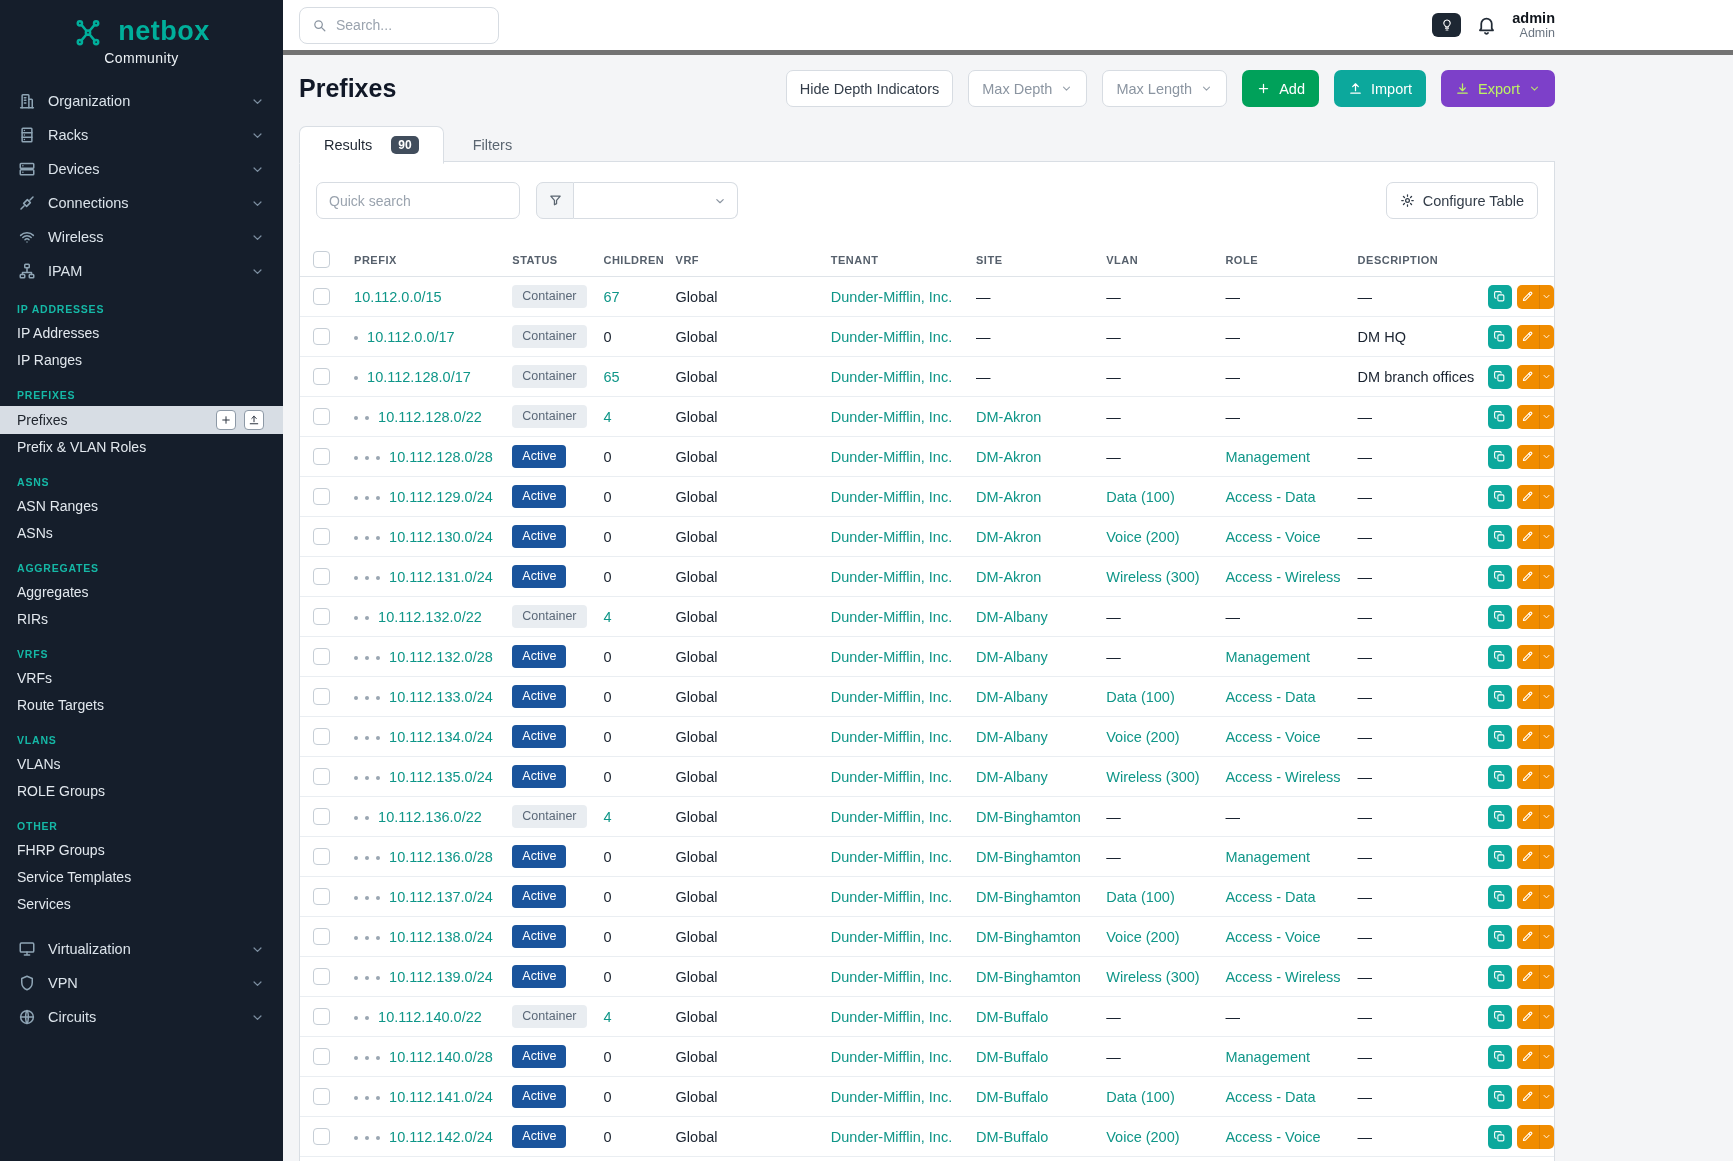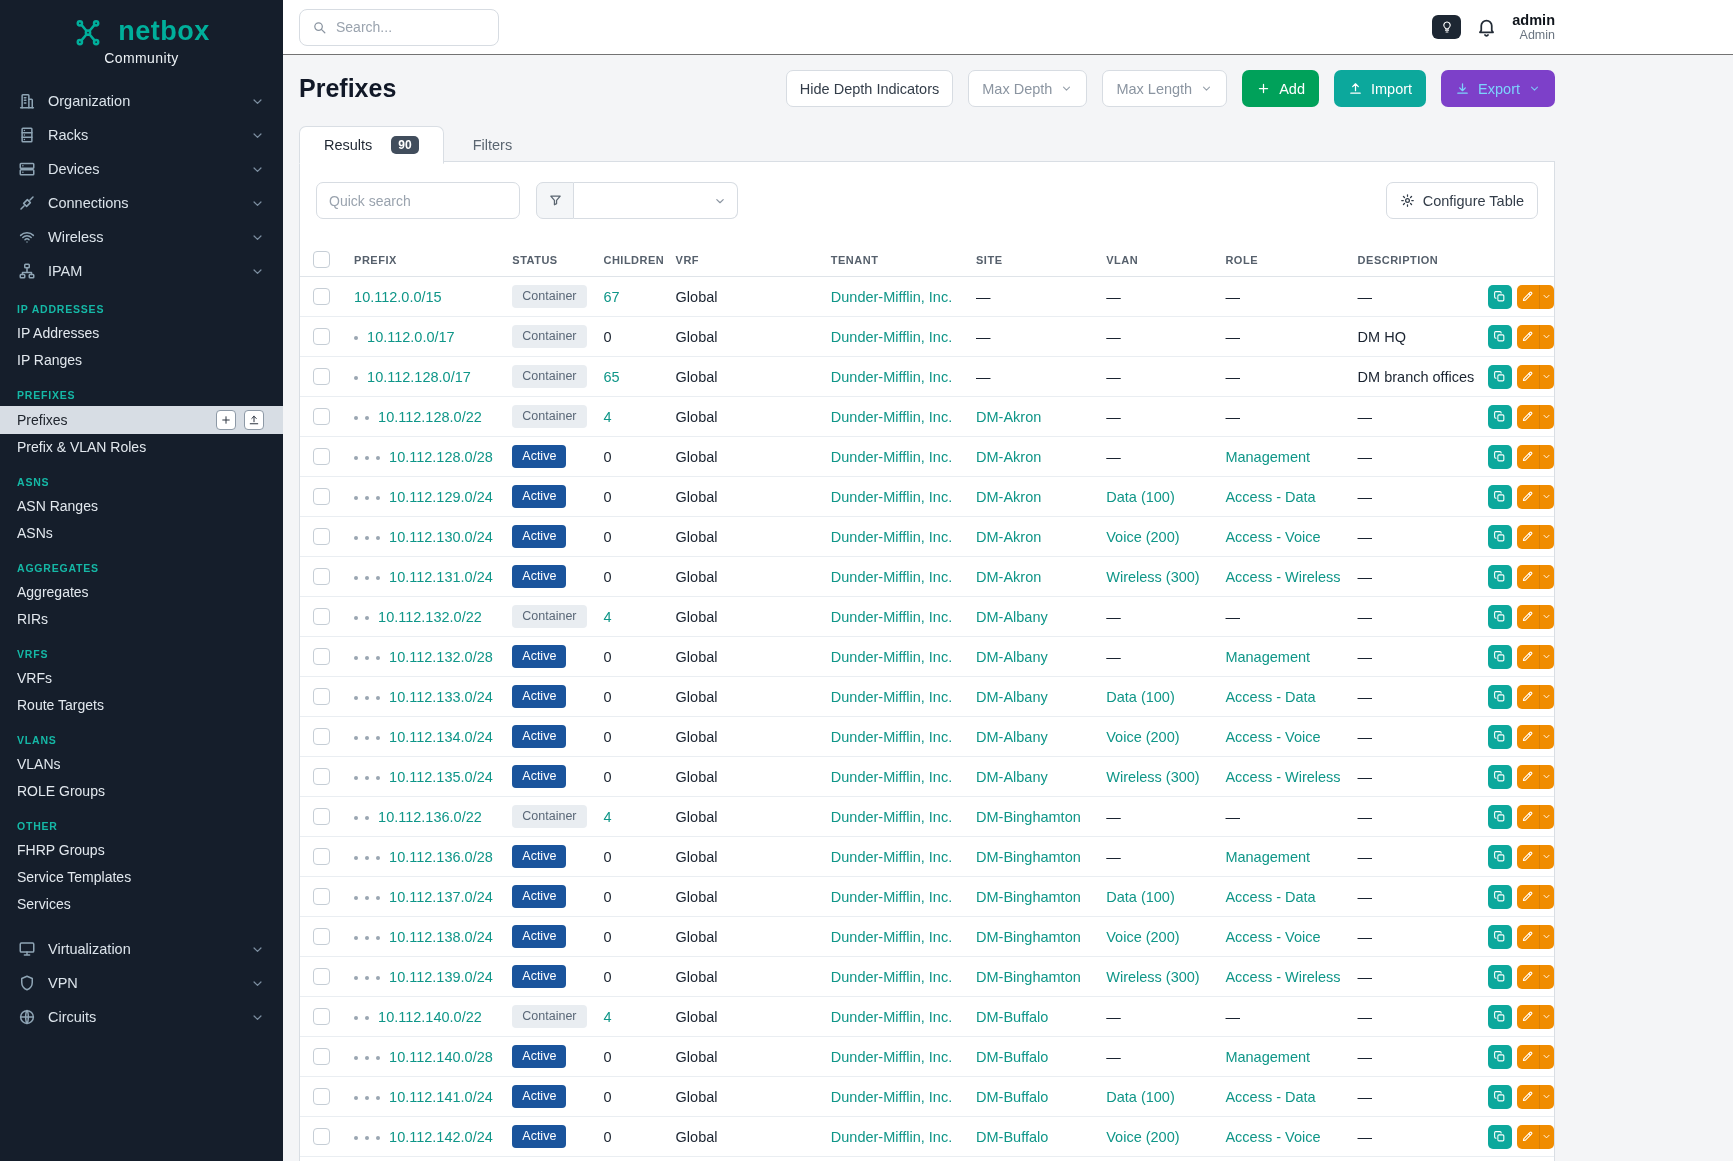--- a/index.html
+++ b/index.html
@@ -20,21 +20,21 @@
   .nav-menu .menu-chevron{width:15px;height:15px;color:#7c8ea0;margin-left:auto}
   .nav-section-header{color:#15b8a6;font-size:10.5px;font-weight:700;letter-spacing:.8px;padding:15px 17px 5px;text-transform:uppercase}
   .nav-link{display:flex;align-items:center;padding:4px 17px;color:#e2e8ee;font-size:14px;line-height:19px;text-decoration:none;cursor:pointer}
   .nav-link.active{background:#d7dde4;color:#20262e}
   .nav-actions{margin-left:auto;display:flex;gap:8px;padding-right:2px}
   .nav-action-btn{width:20px;height:20px;border:1px solid #8d99a6;border-radius:4px;background:#fff;color:#2c3440;display:inline-flex;align-items:center;justify-content:center;cursor:pointer}
   .nav-action-btn svg{width:12px;height:12px}
 
   
   .main{flex:1;display:flex;flex-direction:column;min-width:0}
-  .topbar{height:55px;flex:0 0 55px;background:#fff;display:flex;align-items:center;padding:0 178px 0 16px;border-bottom:1px solid #737373}
+  .topbar{height:55px;flex:0 0 55px;background:#fff;display:flex;align-items:center;padding:0 178px 0 16px;border-bottom:5px solid #737373}
   .search-box{width:200px;height:37px;border:1px solid #d7dce2;border-radius:8px;display:flex;align-items:center;gap:9px;padding:0 12px;background:#fff;cursor:text}
   .search-box .icon{width:15px;height:15px;color:#8b95a1;flex:0 0 15px}
   .search-box input{border:none;outline:none;flex:1;font-size:14px;font-family:inherit;color:#1a2330;min-width:0;background:transparent}
   .search-box input::placeholder{color:#9aa3ae}
   .topbar-right{margin-left:auto;display:flex;align-items:center;gap:15px}
   .theme-btn{width:29px;height:24px;background:#1d2733;border:none;border-radius:6px;color:#fff;display:inline-flex;align-items:center;justify-content:center;cursor:pointer}
   .theme-btn .icon{width:14px;height:14px}
   .bell{width:21px;height:21px;color:#222b36;cursor:pointer;display:inline-block}
   .bell .icon{width:21px;height:21px}
   .user-block{text-align:right;cursor:pointer}
@@ -46,21 +46,21 @@
   .page-header{display:flex;align-items:center;margin:5px 0 16px}
   .page-title{font-size:25px;font-weight:700;color:#111827}
   .header-actions{margin-left:auto;display:flex;align-items:center;gap:15px}
   .btn{height:37px;border-radius:7px;font-size:14.5px;display:inline-flex;align-items:center;gap:8px;padding:0 13px;border:1px solid transparent;cursor:pointer;font-family:inherit;white-space:nowrap;background:#fff}
   .btn .icon{width:15px;height:15px}
   .btn .trail{width:13px;height:13px;opacity:.9}
   .btn-outline{border-color:#d7dce2;color:#333d49}
   .btn-muted{border-color:#d7dce2;color:#8b95a1}
   .btn-green{background:#00a15a;color:#fff}
   .btn-teal{background:#0ca89c;color:#fff}
-  .btn-purple{background:#7d40c9;color:#7dd3fc}
+  .btn-purple{background:#7d40c9;color:#bef264}
 
   .tabs{display:flex;gap:4px;border-bottom:1px solid #d9dee4}
   .tab{display:flex;align-items:center;gap:19px;padding:9px 24px;font-size:14.5px;color:#5b6671;cursor:pointer;border:1px solid transparent;border-radius:7px 7px 0 0;position:relative;top:3px}
   .tab.active{background:#fff;border-color:#d9dee4;border-bottom-color:#fff;color:#1f2733}
   .badge-count{background:#414d5c;color:#fff;font-size:12px;font-weight:700;border-radius:5px;padding:2px 7px;line-height:14px}
 
   .card{background:#fff;border:1px solid #d9dee4;border-top:none;border-radius:0 0 4px 4px;min-height:1020px}
   .toolbar{display:flex;align-items:flex-start;padding:20px 16px 24px}
   .quick-search{width:204px;height:37px;border:1px solid #d7dce2;border-radius:7px;padding:0 12px;font-size:14px;font-family:inherit;color:#1a2330;outline:none}
   .quick-search::placeholder{color:#9aa3ae}

